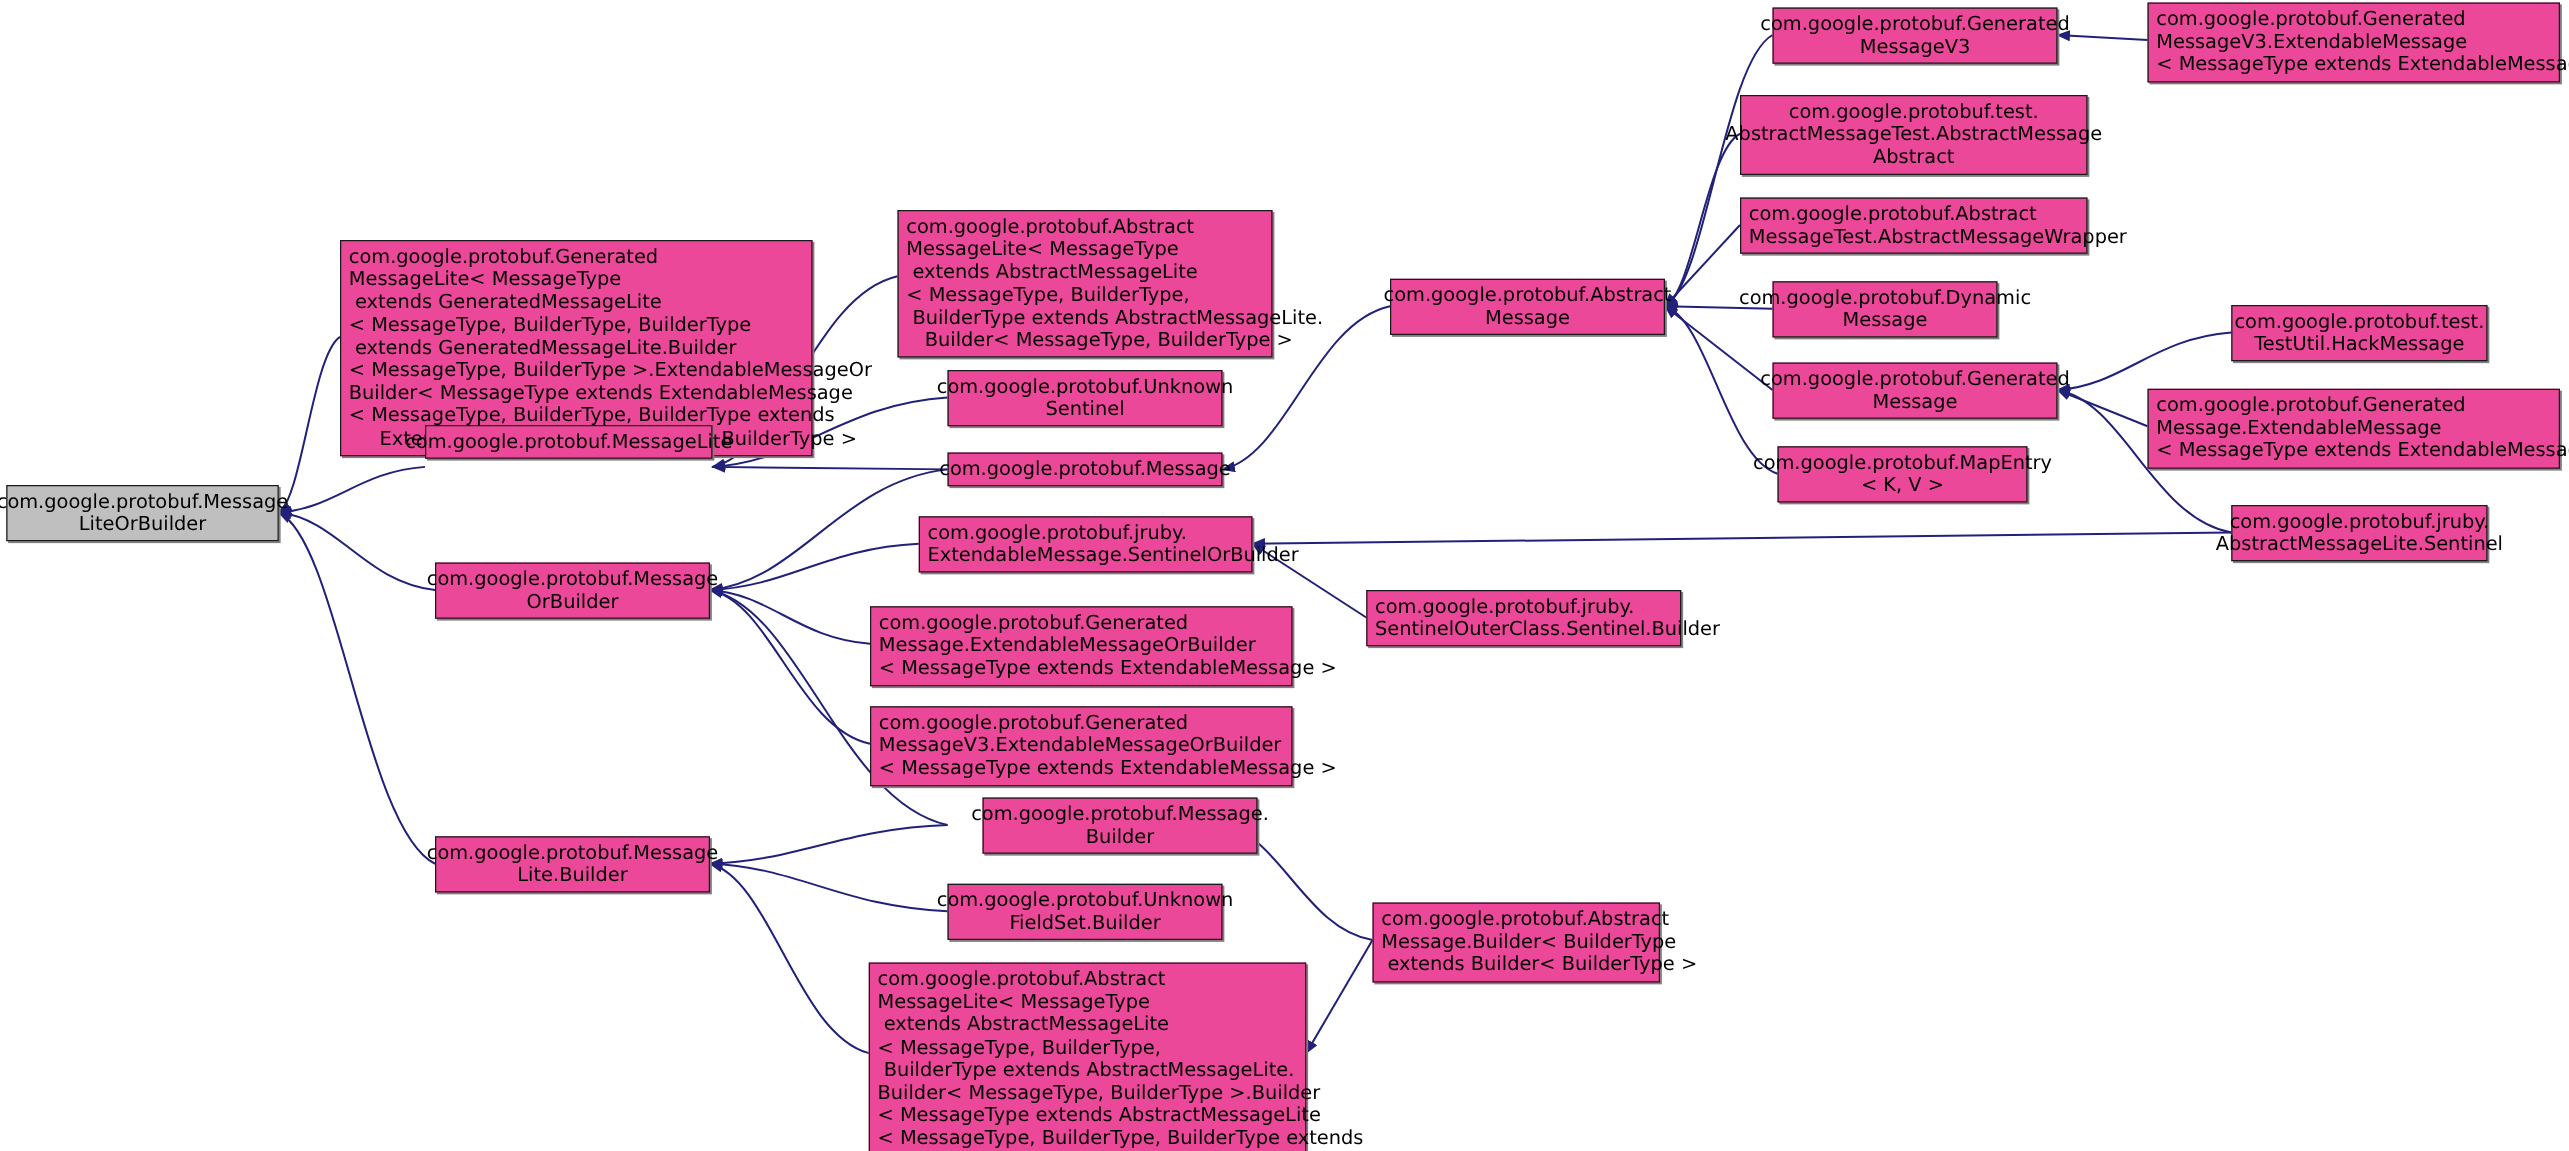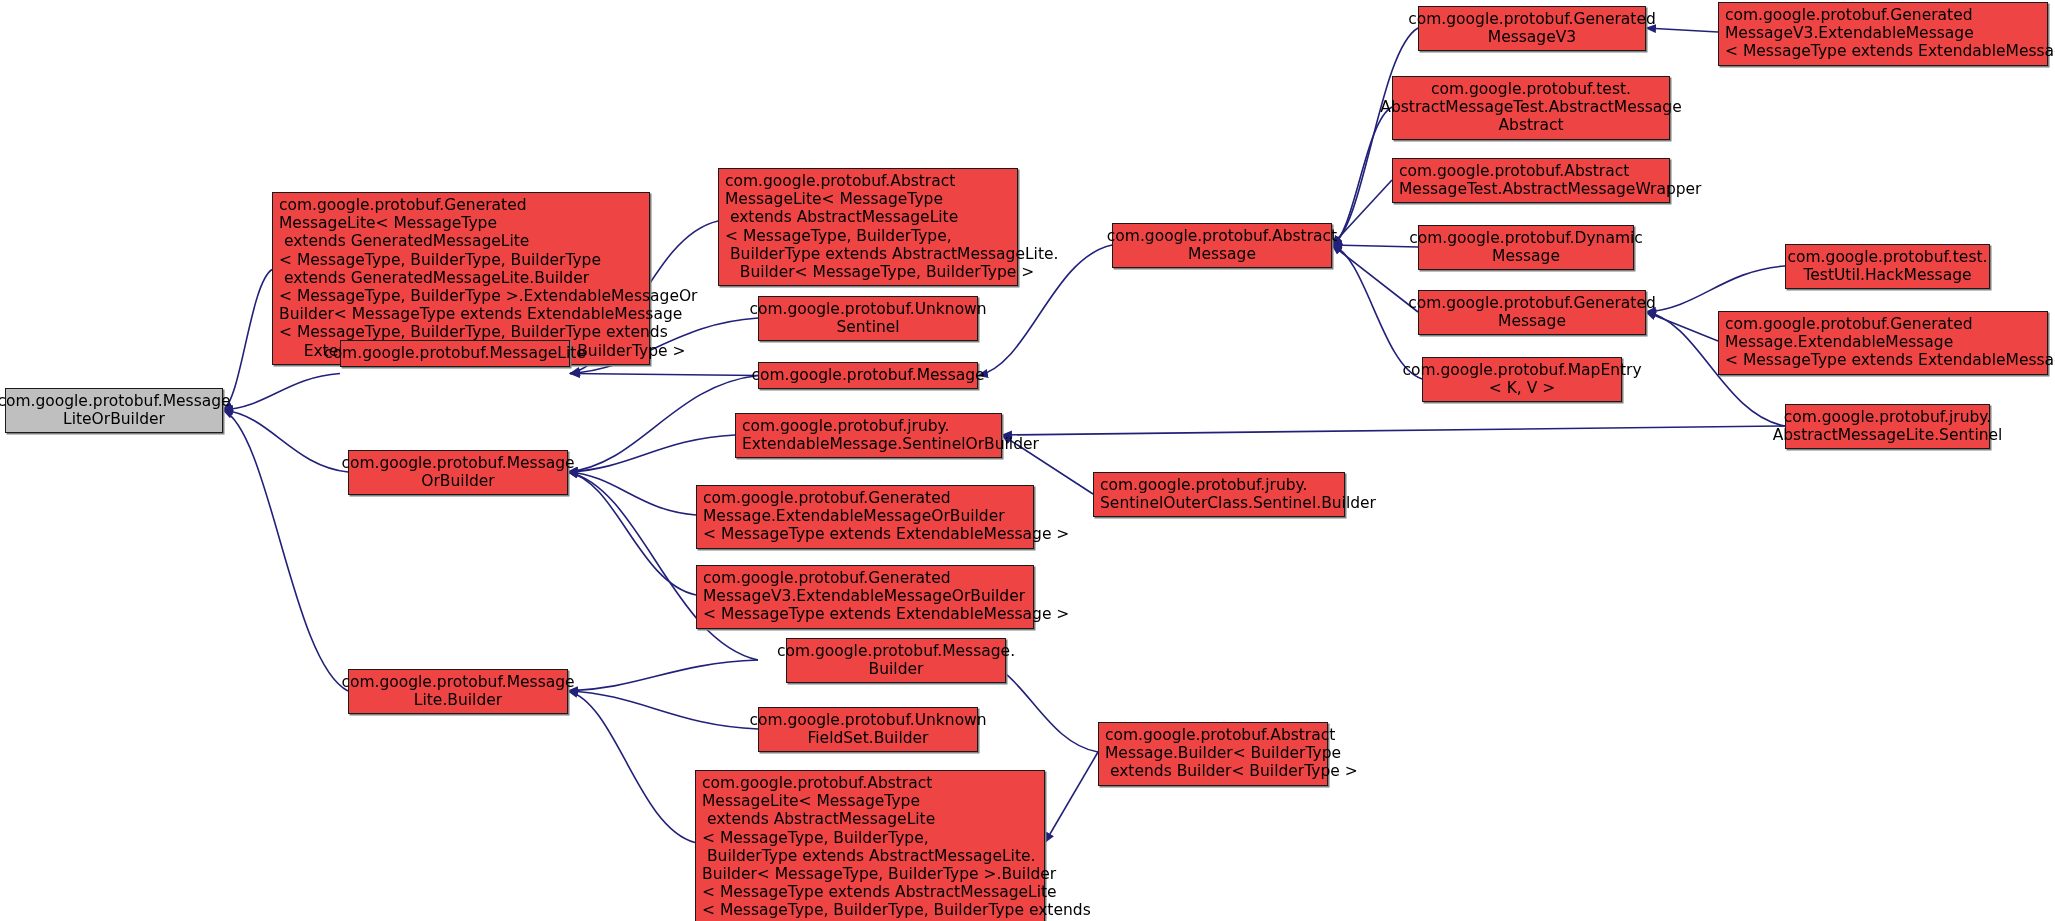--- a/index.html
+++ b/index.html
@@ -20,21 +20,21 @@
     left: 0;
     top: 0;
     width: 2055px;
     height: 921px;
     pointer-events: none;
   }
   .node {
     position: absolute;
     box-sizing: border-box;
     border: 1px solid #1a1a1a;
-    background: #ef4444;
+    background: #ec4899;
     color: #000000;
     font-size: 15.5px;
     line-height: 18.2px;
     padding: 3px 6px 4px 6px;
     white-space: pre;
     display: flex;
     flex-direction: column;
     justify-content: center;
     box-shadow: 1.5px 1.5px 0 0 #808080;
   }
@@ -87,21 +87,21 @@
         <path d="M 1098 752 C 1044 742.8, 1023.6 667.36, 978 660" fill="none" stroke="#21217a" stroke-width="1.6" marker-end="url(#arrowhead)"></path>
         <path d="M 1098 752 L 1045 842.5" fill="none" stroke="#21217a" stroke-width="1.6" marker-end="url(#arrowhead)"></path>
       </g>
   </svg>
   <div id="nodes">
       <div class="node center" style="left: 1418px; top: 6px; width: 228px; min-height: 44px;"><span>com.google.protobuf.Generated</span><span>MessageV3</span></div>
       <div class="node left" style="left: 1718px; top: 2px; width: 330px; min-height: 60px;"><span>com.google.protobuf.Generated</span><span>MessageV3.ExtendableMessage</span><span>&lt; MessageType extends ExtendableMessage &gt;</span></div>
       <div class="node center" style="left: 1392px; top: 76px; width: 278px; min-height: 62px;"><span>com.google.protobuf.test.</span><span>AbstractMessageTest.AbstractMessage</span><span>Abstract</span></div>
       <div class="node left" style="left: 1392px; top: 158px; width: 278px; min-height: 44px;"><span>com.google.protobuf.Abstract</span><span>MessageTest.AbstractMessageWrapper</span></div>
       <div class="node center" style="left: 1112px; top: 223px; width: 220px; min-height: 44px;"><span>com.google.protobuf.Abstract</span><span>Message</span></div>
-      <div class="node center" style="left: 1418px; top: 225px; width: 216px; min-height: 44px;"><span>com.google.protobuf.Dynamic</span><span>Message</span></div>
+      <div class="node center" style="left: 1418px; top: 225px; width: 180px; min-height: 44px;"><span>com.google.protobuf.Dynamic</span><span>Message</span></div>
       <div class="node center" style="left: 1785px; top: 244px; width: 205px; min-height: 44px;"><span>com.google.protobuf.test.</span><span>TestUtil.HackMessage</span></div>
       <div class="node center" style="left: 1418px; top: 290px; width: 228px; min-height: 44px;"><span>com.google.protobuf.Generated</span><span>Message</span></div>
       <div class="node left" style="left: 1718px; top: 311px; width: 330px; min-height: 60px;"><span>com.google.protobuf.Generated</span><span>Message.ExtendableMessage</span><span>&lt; MessageType extends ExtendableMessage &gt;</span></div>
       <div class="node center" style="left: 1422px; top: 357px; width: 200px; min-height: 44px;"><span>com.google.protobuf.MapEntry</span><span>&lt; K, V &gt;</span></div>
       <div class="node center" style="left: 1785px; top: 404px; width: 205px; min-height: 44px;"><span>com.google.protobuf.jruby.</span><span>AbstractMessageLite.Sentinel</span></div>
       <div class="node left" style="left: 272px; top: 192px; width: 378px; min-height: 155px;"><span>com.google.protobuf.Generated</span><span>MessageLite&lt; MessageType</span><span> extends GeneratedMessageLite</span><span>&lt; MessageType, BuilderType, BuilderType</span><span> extends GeneratedMessageLite.Builder</span><span>&lt; MessageType, BuilderType &gt;.ExtendableMessageOr</span><span>Builder&lt; MessageType extends ExtendableMessage</span><span>&lt; MessageType, BuilderType, BuilderType extends</span><span>     ExtendableBuilder&lt; MessageType, BuilderType &gt;</span></div>
       <div class="node left" style="left: 718px; top: 168px; width: 300px; min-height: 106px;"><span>com.google.protobuf.Abstract</span><span>MessageLite&lt; MessageType</span><span> extends AbstractMessageLite</span><span>&lt; MessageType, BuilderType,</span><span> BuilderType extends AbstractMessageLite.</span><span>   Builder&lt; MessageType, BuilderType &gt;</span></div>
       <div class="node center" style="left: 758px; top: 296px; width: 220px; min-height: 44px;"><span>com.google.protobuf.Unknown</span><span>Sentinel</span></div>
       <div class="node center" style="left: 340px; top: 340px; width: 230px; min-height: 27px;"><span>com.google.protobuf.MessageLite</span></div>
       <div class="node center" style="left: 758px; top: 362px; width: 220px; min-height: 27px;"><span>com.google.protobuf.Message</span></div>

